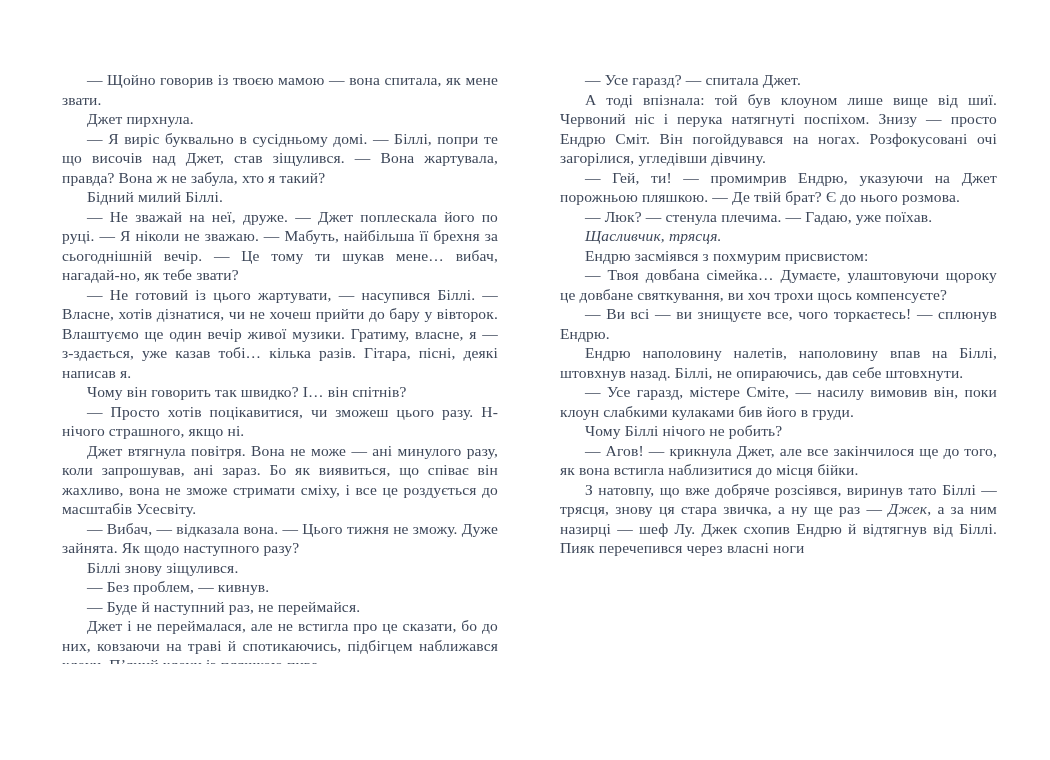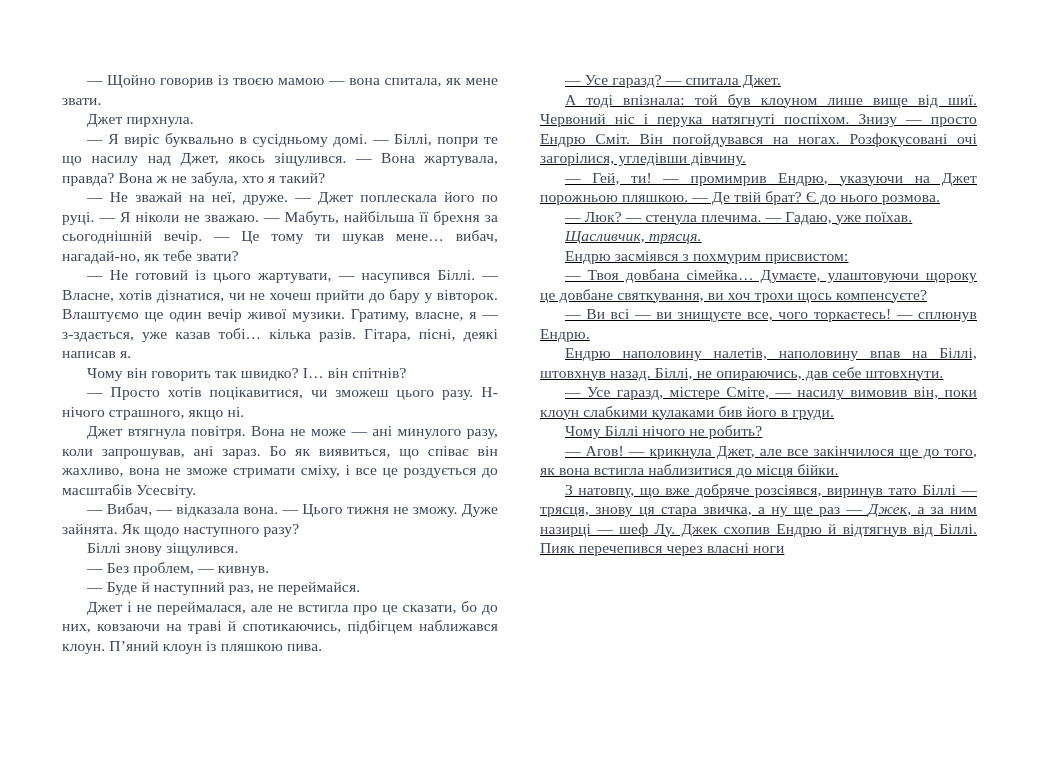--- a/index.html
+++ b/index.html
@@ -16,21 +16,21 @@
     height:664px;
     background:var(--bg-color);
     overflow:hidden;
   }
   .page{
     position:absolute;
     top:70px;
     height:690px;
   }
   .page-left{left:62px;width:436px;}
-  .page-right{left:540px;width:437px;text-decoration:underline;}
+  .page-right{left:560px;width:437px;}
   .page-text{
     font-family:"Liberation Serif", serif;
     font-size:15.5px;
     line-height:19.5px;
     color:var(--text-color);
     text-align:justify;
     letter-spacing:0.01em;
   }
   .page-text p.para{
     text-indent:25px;
@@ -52,21 +52,22 @@
 </style>
 </head>
 <body>
 
 <div class="spread">
 
   <div class="page page-left">
     <div class="page-text">
         <p class="para"><span>— Щойно говорив із твоєю мамою — вона спитала, як мене звати.</span></p>
         <p class="para"><span>Джет пирхнула.</span></p>
-        <p class="para"><span>— Я виріс буквально в сусідньому домі. — Біллі, попри те що насилу над Джет, якось зіщулився. — Вона жартувала, правда? Вона ж не забула, хто я такий?</span></p>
+        <p class="para"><span>— Я виріс буквально в сусідньому домі. — Біллі, попри те що височів над Джет, став зіщулився. — Вона жартувала, правда? Вона ж не забула, хто я такий?</span></p>
+        <p class="para"><span>Бідний милий Біллі.</span></p>
         <p class="para"><span>— Не зважай на неї, друже. — Джет поплескала його по руці. — Я ніколи не зважаю. — Мабуть, найбільша її брехня за сьогоднішній вечір. — Це тому ти шукав мене… вибач, нагадай-но, як тебе звати?</span></p>
         <p class="para"><span>— Не готовий із цього жартувати, — насупився Біллі. — Власне, хотів дізнатися, чи не хочеш прийти до бару у вівторок. Влаштуємо ще один вечір живої музики. Гратиму, власне, я — з-здається, уже казав тобі… кілька разів. Гітара, пісні, деякі написав я.</span></p>
         <p class="para"><span>Чому він говорить так швидко? І… він спітнів?</span></p>
         <p class="para"><span>— Просто хотів поцікавитися, чи зможеш цього разу. Н-нічого страшного, якщо ні.</span></p>
         <p class="para"><span>Джет втягнула повітря. Вона не може — ані минулого разу, коли запрошував, ані зараз. Бо як виявиться, що співає він жахливо, вона не зможе стримати сміху, і все це роздується до масштабів Усесвіту.</span></p>
         <p class="para"><span>— Вибач, — відказала вона. — Цього тижня не зможу. Дуже зайнята. Як щодо наступного разу?</span></p>
         <p class="para"><span>Біллі знову зіщулився.</span></p>
         <p class="para"><span>— Без проблем, — кивнув.</span></p>
         <p class="para"><span>— Буде й наступний раз, не переймайся.</span></p>
         <p class="para"><span>Джет і не переймалася, але не встигла про це сказати, бо до них, ковзаючи на траві й спотикаючись, підбігцем наближався клоун. П’яний клоун із пляшкою пива.</span></p>

